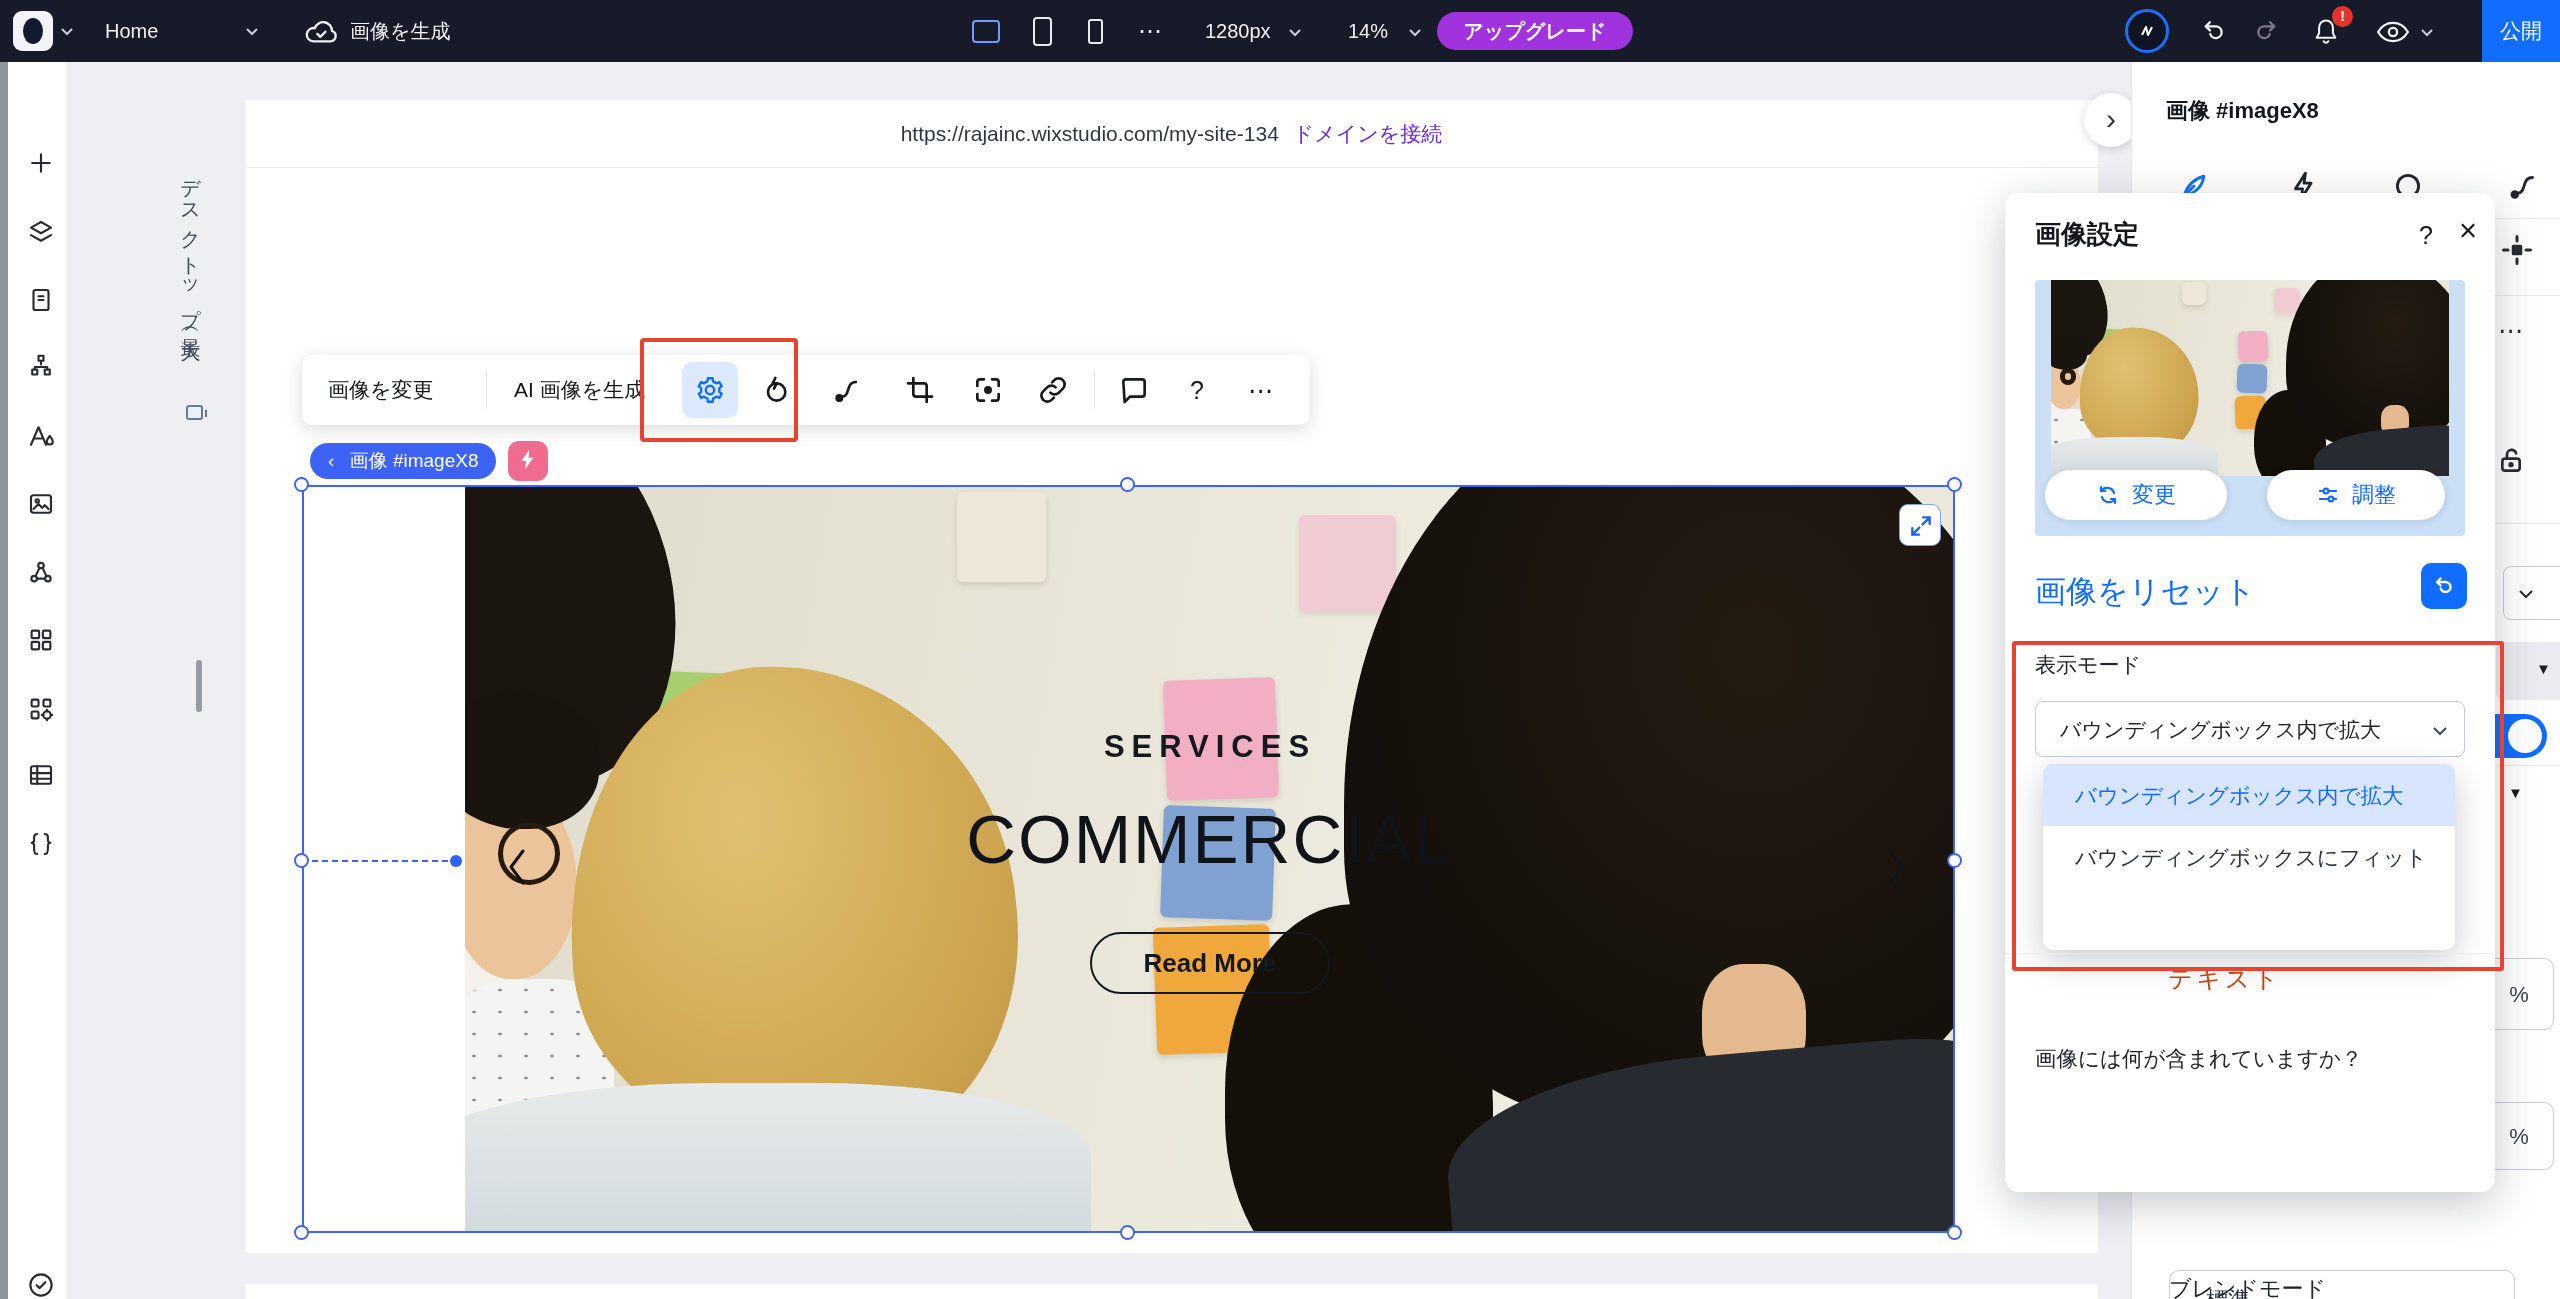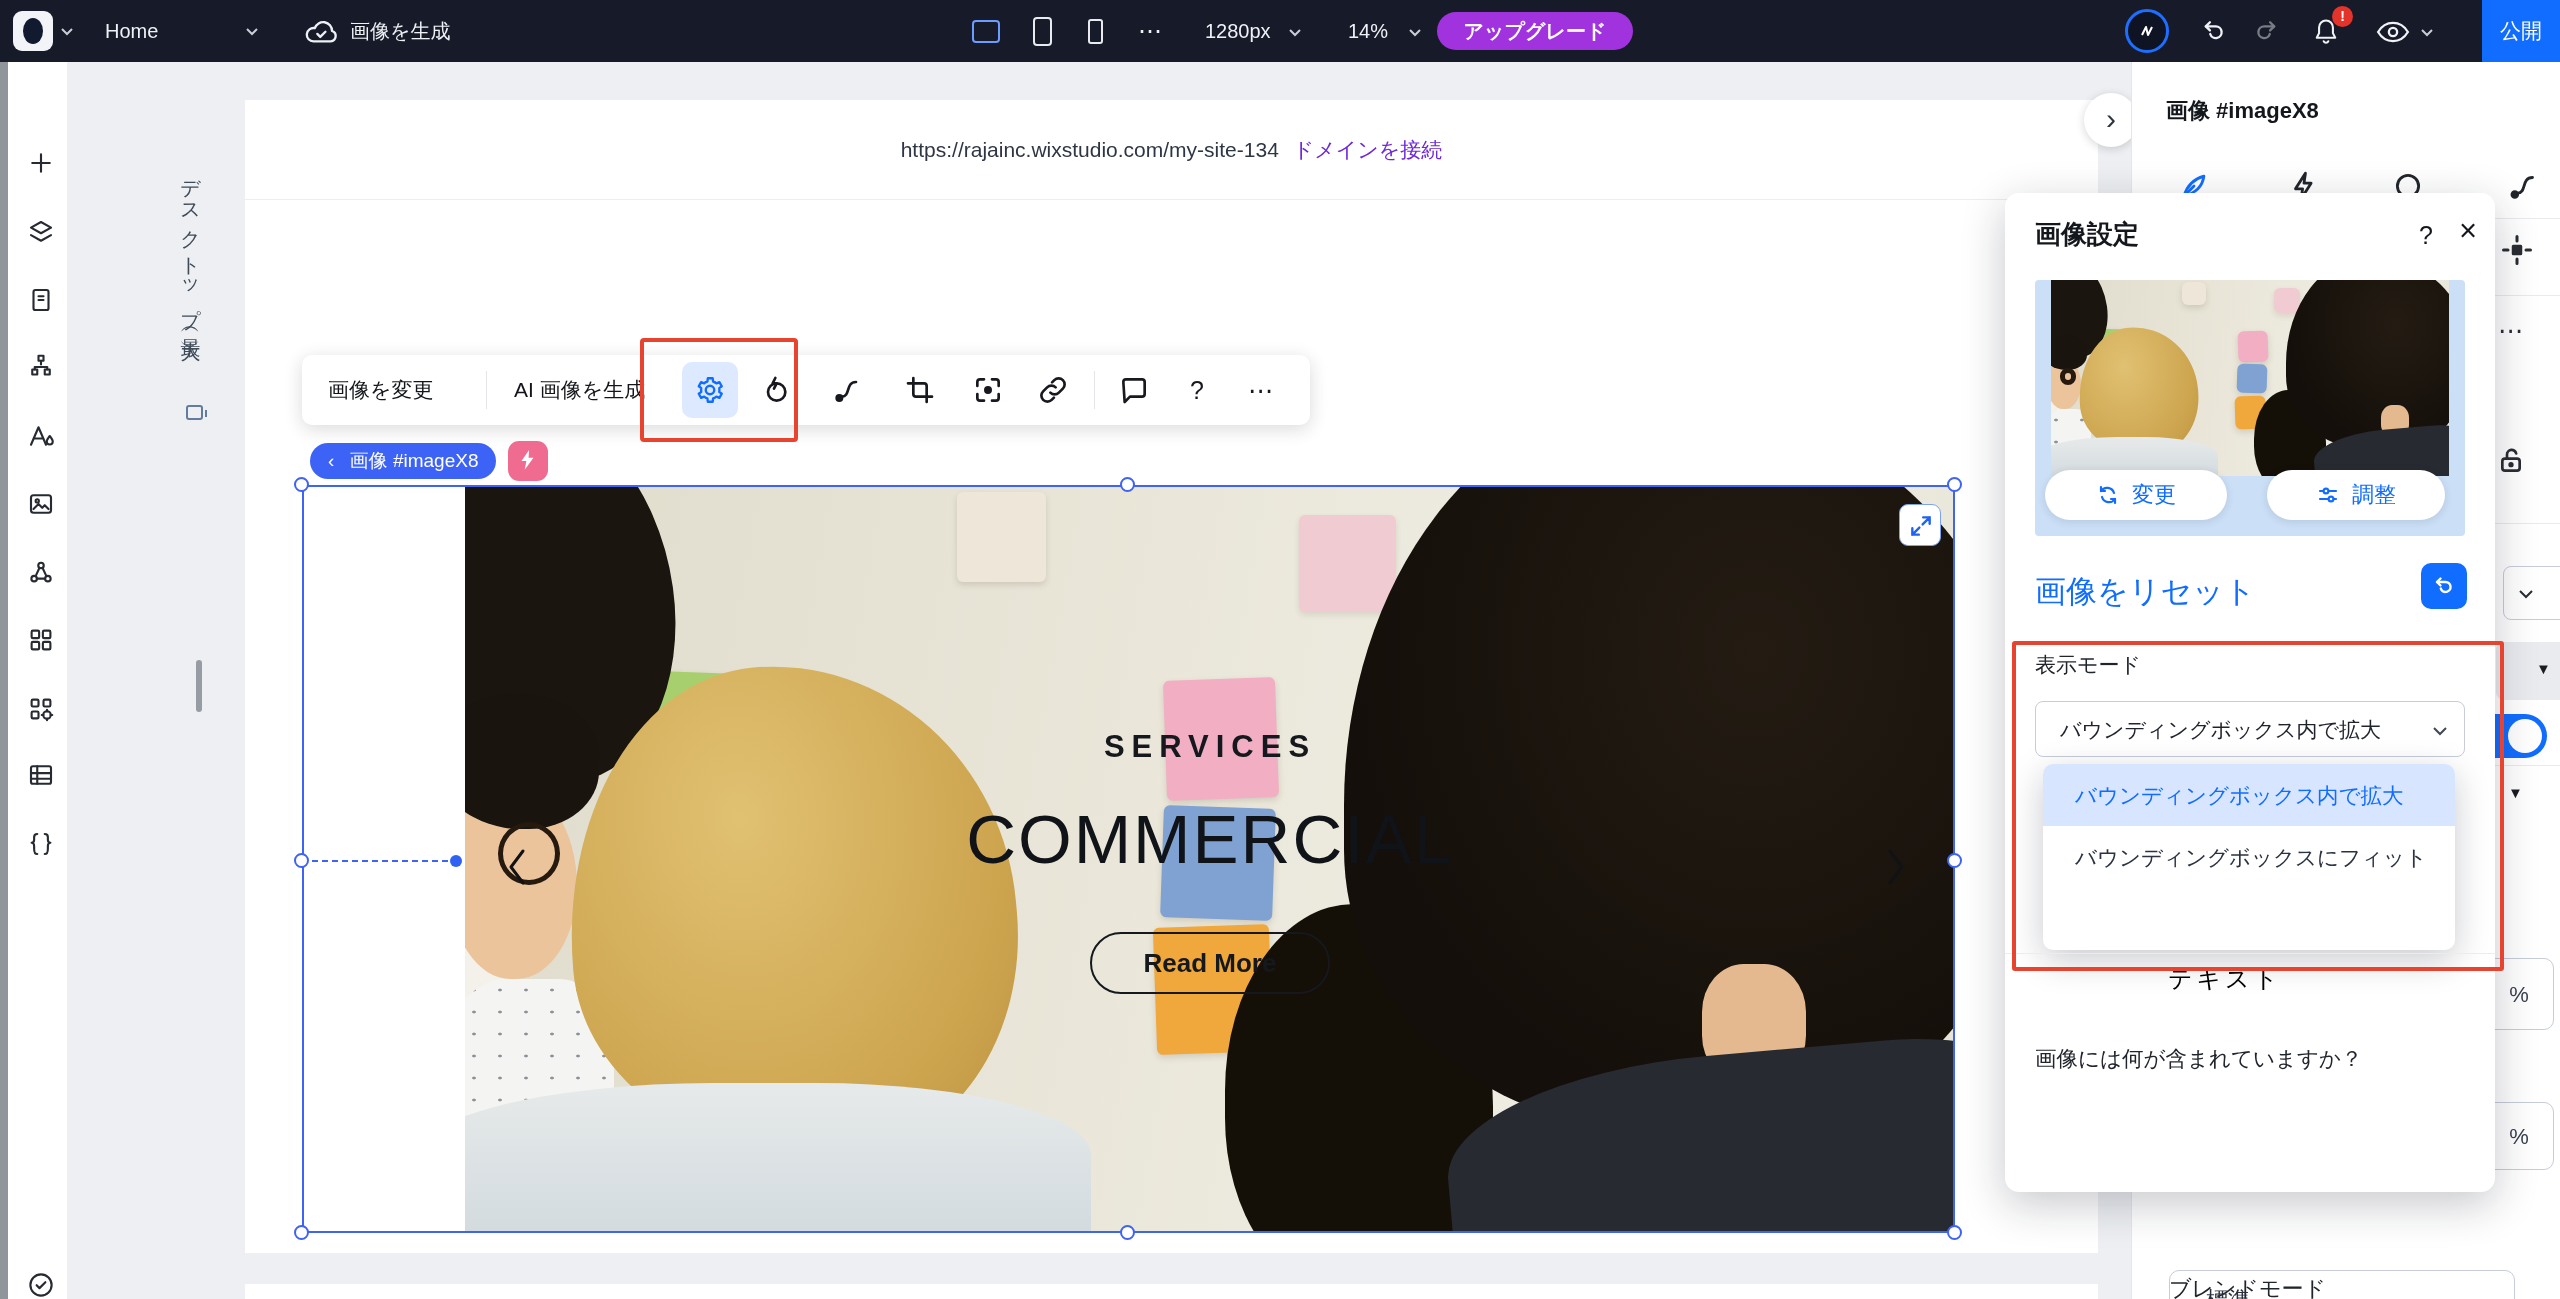--- a/index.html
+++ b/index.html
@@ -22,21 +22,21 @@
 
   
   .leftbar{position:absolute;left:0;top:62px;width:68px;height:1237px;background:#fff;z-index:85;border-right:1px solid rgba(0,0,0,.06);}
   .leftstrip{position:absolute;left:0;top:0;width:8px;height:100%;background:#90949b;}
   .lb-ic{position:absolute;left:26px;width:30px;height:30px;}
   .lb-ic svg{display:block;stroke:#272b31;fill:none;stroke-width:1.7;stroke-linecap:round;stroke-linejoin:round;}
 
   
   .page{position:absolute;left:245px;top:100px;width:1853px;height:1153px;background:#fff;z-index:1;}
   .page-strip{position:absolute;left:245px;top:1284px;width:1853px;height:15px;background:#fff;z-index:1;}
-  .urlbar{position:absolute;left:0;top:0;width:100%;height:100px;border-bottom:1px solid #eceef1;display:flex;align-items:center;justify-content:center;gap:14px;}
+  .urlbar{position:absolute;left:0;top:0;width:100%;height:68px;border-bottom:1px solid #eceef1;display:flex;align-items:center;justify-content:center;gap:14px;}
   .urlbar .u{color:#2e3644;font-size:21px;}
   .urlbar .c{color:#6d28d9;font-size:21px;cursor:pointer;}
   .page-next{position:absolute;left:2084px;top:93px;width:54px;height:54px;border-radius:50%;background:#fff;box-shadow:0 2px 10px rgba(0,0,0,.16);color:#2f353d;font-size:30px;text-align:center;line-height:52px;z-index:5;}
   .vlabel{position:absolute;left:178px;top:165px;height:250px;writing-mode:vertical-rl;color:#3f4a59;font-size:20px;letter-spacing:3px;z-index:2;}
   .vmon{position:absolute;left:185px;top:404px;width:24px;height:20px;z-index:2;}
   .vmon svg{stroke:#647c9c;fill:none;stroke-width:2;}
   .tick{position:absolute;left:196px;top:660px;width:6px;height:52px;background:#979ca4;border-radius:3px;z-index:2;}
 
   
   .photo-wrap{position:absolute;left:465px;top:485px;width:1490px;height:748px;overflow:hidden;z-index:2;}
@@ -99,21 +99,21 @@
   .reset-lbl{position:absolute;left:30px;top:378px;font-size:31px;color:#116dff;font-weight:500;}
   .reset-btn{position:absolute;left:416px;top:370px;width:46px;height:46px;border-radius:10px;background:#116dff;}
   .reset-btn svg{position:absolute;left:11px;top:11px;stroke:#fff;fill:none;stroke-width:2.4;stroke-linecap:round;stroke-linejoin:round;}
   .dm-lbl{position:absolute;left:30px;top:458px;font-size:21px;color:#20242b;}
   .dm-select{position:absolute;left:30px;top:508px;width:430px;height:56px;border:1.5px solid #c6ccd8;border-radius:8px;font-size:21px;color:#1f232b;padding:14px 0 0 24px;}
   .dm-select .chev{right:18px;top:24px;left:auto;}
   .dropdown{position:absolute;left:38px;top:571px;width:412px;height:186px;background:#fff;border-radius:10px;box-shadow:0 10px 34px rgba(15,20,35,.22);}
   .opt{position:absolute;left:0;width:412px;height:62px;font-size:21.5px;color:#2b3341;padding:17px 0 0 32px;}
   .opt.sel{background:#d7e5ff;color:#116dff;border-radius:10px 10px 0 0;}
   .panel-div{position:absolute;left:0;top:760px;width:490px;height:1px;background:#eaecef;}
-  .text-sec{position:absolute;left:0;top:770px;width:440px;text-align:center;font-size:24px;color:#000000;letter-spacing:4px;font-weight:500;}
+  .text-sec{position:absolute;left:0;top:770px;width:440px;text-align:center;font-size:24px;color:#c2410c;letter-spacing:4px;font-weight:500;}
   .alt-lbl{position:absolute;left:30px;top:851px;font-size:21.5px;color:#20242b;}
   .alt-input{position:absolute;left:30px;top:895px;width:402px;height:58px;border:1.5px solid #c6ccd8;border-radius:8px;font-size:22px;color:#2a313d;padding:15px 0 0 20px;white-space:nowrap;overflow:hidden;}
   .redbox2{position:absolute;left:2012px;top:641px;width:492px;height:330px;border:4px solid #e8432e;border-radius:3px;z-index:60;}
 </style>
 </head>
 <body>
 
 <div class="stage">
 
   <div>

